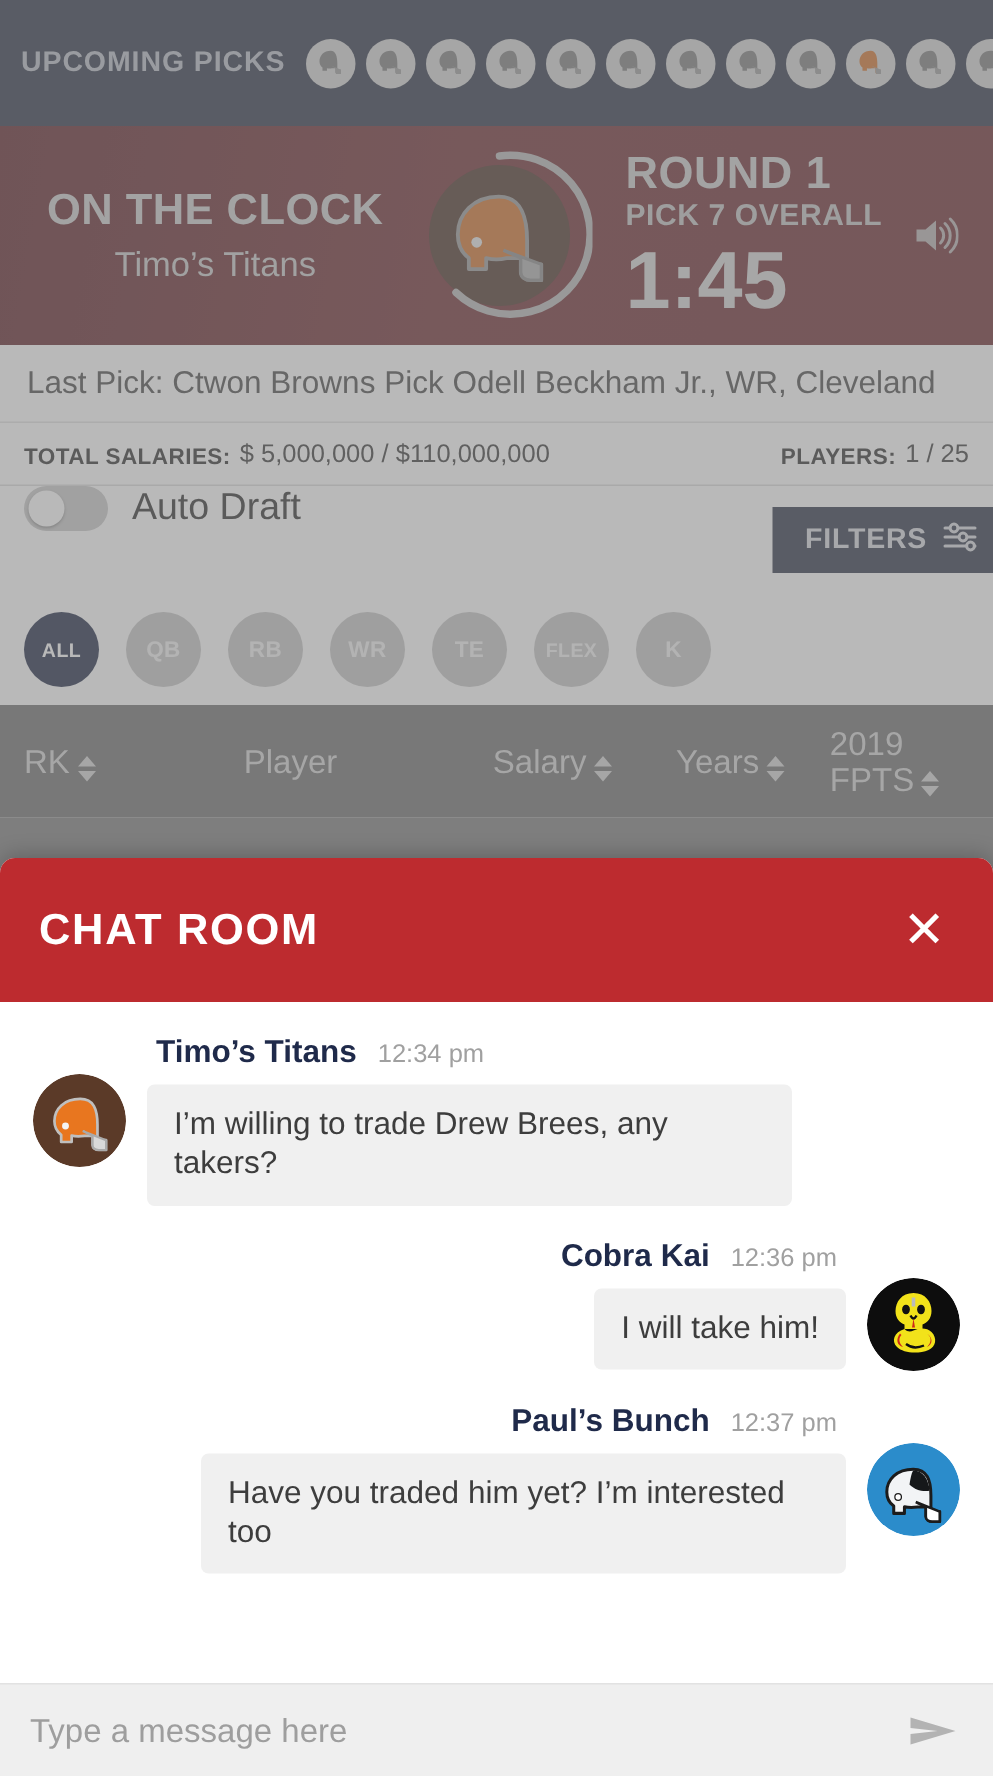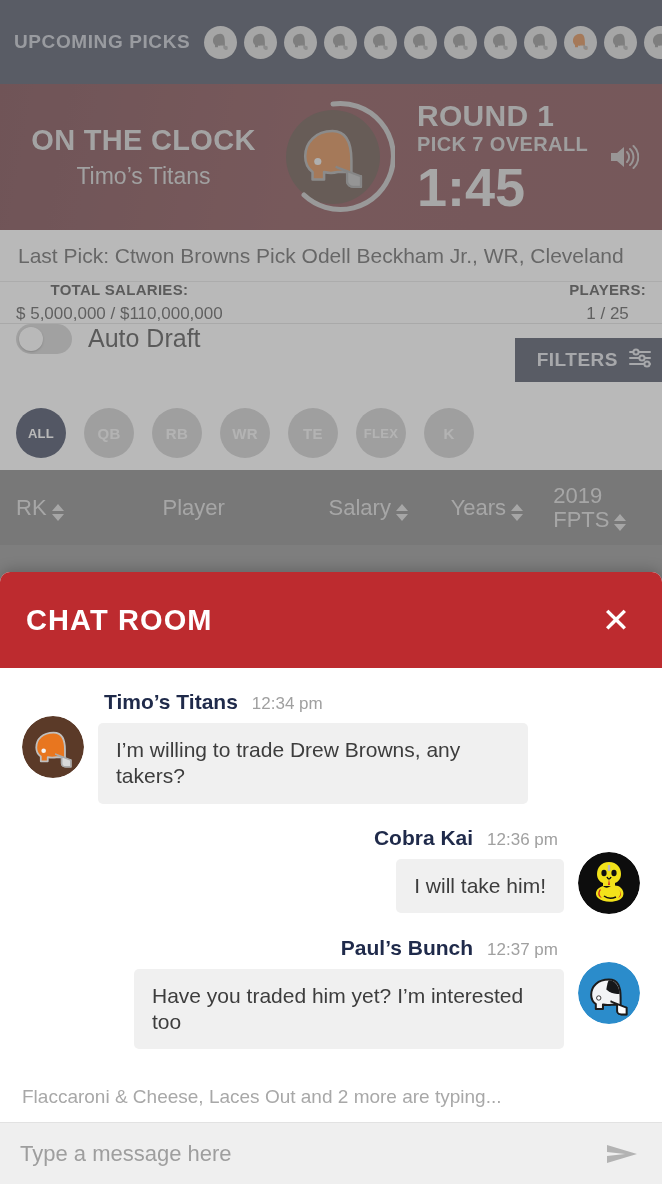--- a/index.html
+++ b/index.html
@@ -51,21 +51,21 @@
   
   .lastpick {
     height:52px; display:flex; align-items:center; padding:0 18px;
     color:#4a4a4a; font-size:21px; background:#fff;
     border-bottom:1px solid #e2e2e2;
   }
   .salaries {
     height:42px; display:flex; align-items:center; justify-content:space-between;
     padding:0 16px; background:#fff; border-bottom:1px solid #dcdcdc;
   }
-  .sal-left, .sal-right { display:flex; align-items:center; gap:6px;flex-direction:column; }
+  .sal-left, .sal-right { display:flex; align-items:flex-end; gap:6px; }
   .sal-k { font-size:15px; font-weight:bold; color:#2f2f2f; letter-spacing:0.3px; }
   .sal-v { font-size:17px; color:#3a3a3a; }
 
   
   .autorow { height:72px; display:flex; align-items:flex-start; padding:0 16px; background:#fff; position:relative; }
   .toggle {
     width:56px; height:30px; border-radius:15px; background:#c9c9c9; position:relative; flex:0 0 auto;
   }
   .toggle .knob {
     position:absolute; top:3px; left:3px; width:24px; height:24px; border-radius:50%;
@@ -388,21 +388,21 @@
       <path d="M27 28 L46 35.5 L46 43.5 L40 43.5 C37.5 43.5 35 42 35 39.5 L35 32 Z" fill="#d9d9d9" stroke="#aaa" stroke-width="1.8"></path>
       <circle cx="13" cy="24" r="2.8" fill="#f4f4f4"></circle>
     </g>
             </svg>
           </div>
           <div class="msg-col">
             <div class="msg-meta">
               <span class="msg-name">Timo’s Titans</span>
               <span class="msg-time">12:34 pm</span>
             </div>
-            <div class="bubble">I’m willing to trade Drew Browns, any takers?</div>
+            <div class="bubble">I’m willing to trade Drew Brees, any takers?</div>
           </div>
         </div>
         <div class="msg right">
           <div class="avatar">
             <svg viewBox="0 0 62 62">
               <circle cx="31" cy="31" r="31" fill="#0d0d0d"></circle>
     <g>
       <path d="M31 10 C23 10 19 16 19 22 C19 27 22 30 25 31 L25 34 L37 34 L37 31 C40 30 43 27 43 22 C43 16 39 10 31 10 Z" fill="#f2e21a"></path>
       <ellipse cx="26" cy="21" rx="2.6" ry="3.2" fill="#111"></ellipse>
       <ellipse cx="36" cy="21" rx="2.6" ry="3.2" fill="#111"></ellipse>
@@ -439,21 +439,20 @@
           <div class="msg-col">
             <div class="msg-meta">
               <span class="msg-name">Paul’s Bunch</span>
               <span class="msg-time">12:37 pm</span>
             </div>
             <div class="bubble">Have you traded him yet? I’m interested too</div>
           </div>
         </div>
       </div>
 
-    <div class="typing">Flaccaroni &amp; Cheese, Laces Out and 2 more are typing...</div>
 
     <div class="composer">
       <input type="text" placeholder="Type a message here" style="">
       <div class="send-btn">
         <svg viewBox="0 0 34 28" aria-hidden="true">
           <path d="M2 5 L32 14 L2 23 L2 16 L20 14 L2 12 Z" fill="#b3b3b3"></path>
         </svg>
       </div>
     </div>
   </div>

